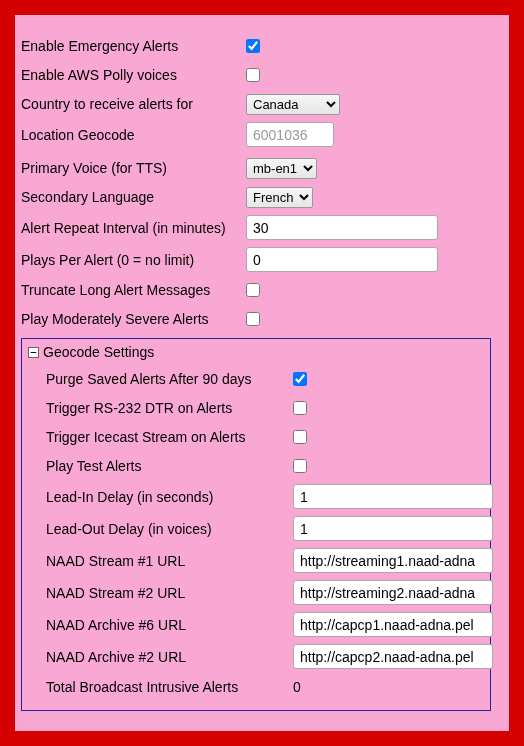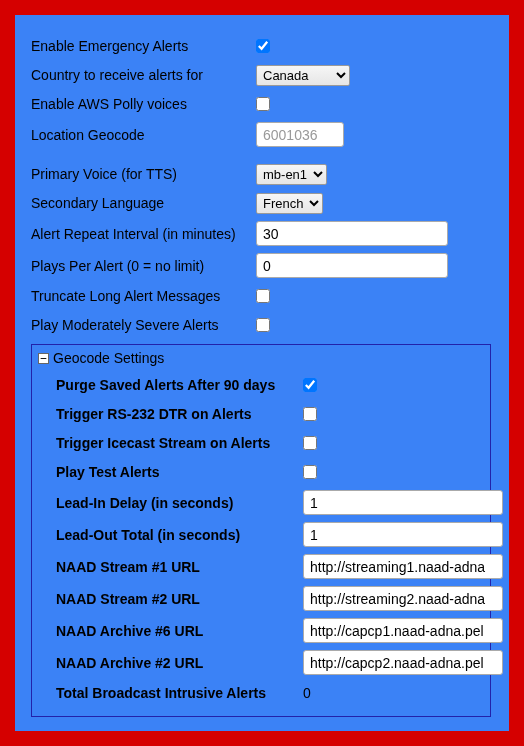--- a/index.html
+++ b/index.html
@@ -12,22 +12,22 @@
       width: 524px;
       height: 746px;
     }
     .outer {
       background: #d50000;
       padding: 15px;
       width: 524px;
       height: 746px;
     }
     .panel {
-      background: #3b82f6;
-      padding: 20px 18px 18px 16px;
+      background: #f9a8d4;
+      padding: 20px 18px 18px 6px;
       height: 100%;
     }
     .form-row {
       display: flex;
       align-items: center;
       margin-bottom: 7px;
       min-height: 22px;
     }
     .form-row .label {
       width: 225px;
@@ -89,57 +89,56 @@
       cursor: pointer;
       font-family: monospace;
       background:#fff;
     }
     .fieldset-title {
       font-size: 14px;
     }
     .fieldset .form-row .label {
       padding-left: 18px;
       width: 265px;
-      font-weight: bold;
     }
     .static-val {
       padding-left: 0;
       color:#000;
     }
   </style>
 </head>
 <body>
 
 <div class="outer">
   <div class="panel">
 
     <div class="form-row">
       <div class="label">Enable Emergency Alerts</div>
       <div class="control">
           <input type="checkbox" checked="" style="">
         </div>
     </div>
 
     <div class="form-row">
+      <div class="label">Enable AWS Polly voices</div>
+      <div class="control">
+          <input type="checkbox" style="">
+        </div>
+    </div>
+
+    <div class="form-row">
       <div class="label">Country to receive alerts for</div>
       <div class="control">
         <select class="country">
           <option>Canada</option>
         </select>
       </div>
     </div>
 
-    <div class="form-row">
-      <div class="label">Enable AWS Polly voices</div>
-      <div class="control">
-          <input type="checkbox" style="">
-        </div>
-    </div>
-
-    <div class="form-row" style="margin-top:6px;margin-bottom:16px;">
+    <div class="form-row" style="margin-top:6px;margin-bottom:10px;">
       <div class="label">Location Geocode</div>
       <div class="control">
         <input type="text" class="text-narrow" placeholder="6001036" value="" style="">
       </div>
     </div>
 
 
     <div class="form-row">
       <div class="label">Primary Voice (for TTS)</div>
       <div class="control">
@@ -218,21 +217,21 @@
       </div>
 
       <div class="form-row">
         <div class="label">Lead-In Delay (in seconds)</div>
         <div class="control">
             <input type="text" class="text-url" value="1" style="">
           </div>
       </div>
 
       <div class="form-row">
-        <div class="label">Lead-Out Total (in seconds)</div>
+        <div class="label">Lead-Out Delay (in voices)</div>
         <div class="control">
             <input type="text" class="text-url" value="1" style="">
           </div>
       </div>
 
       <div class="form-row">
         <div class="label">NAAD Stream #1 URL</div>
         <div class="control">
             <input type="text" class="text-url" value="http://streaming1.naad-adna" style="">
           </div>

